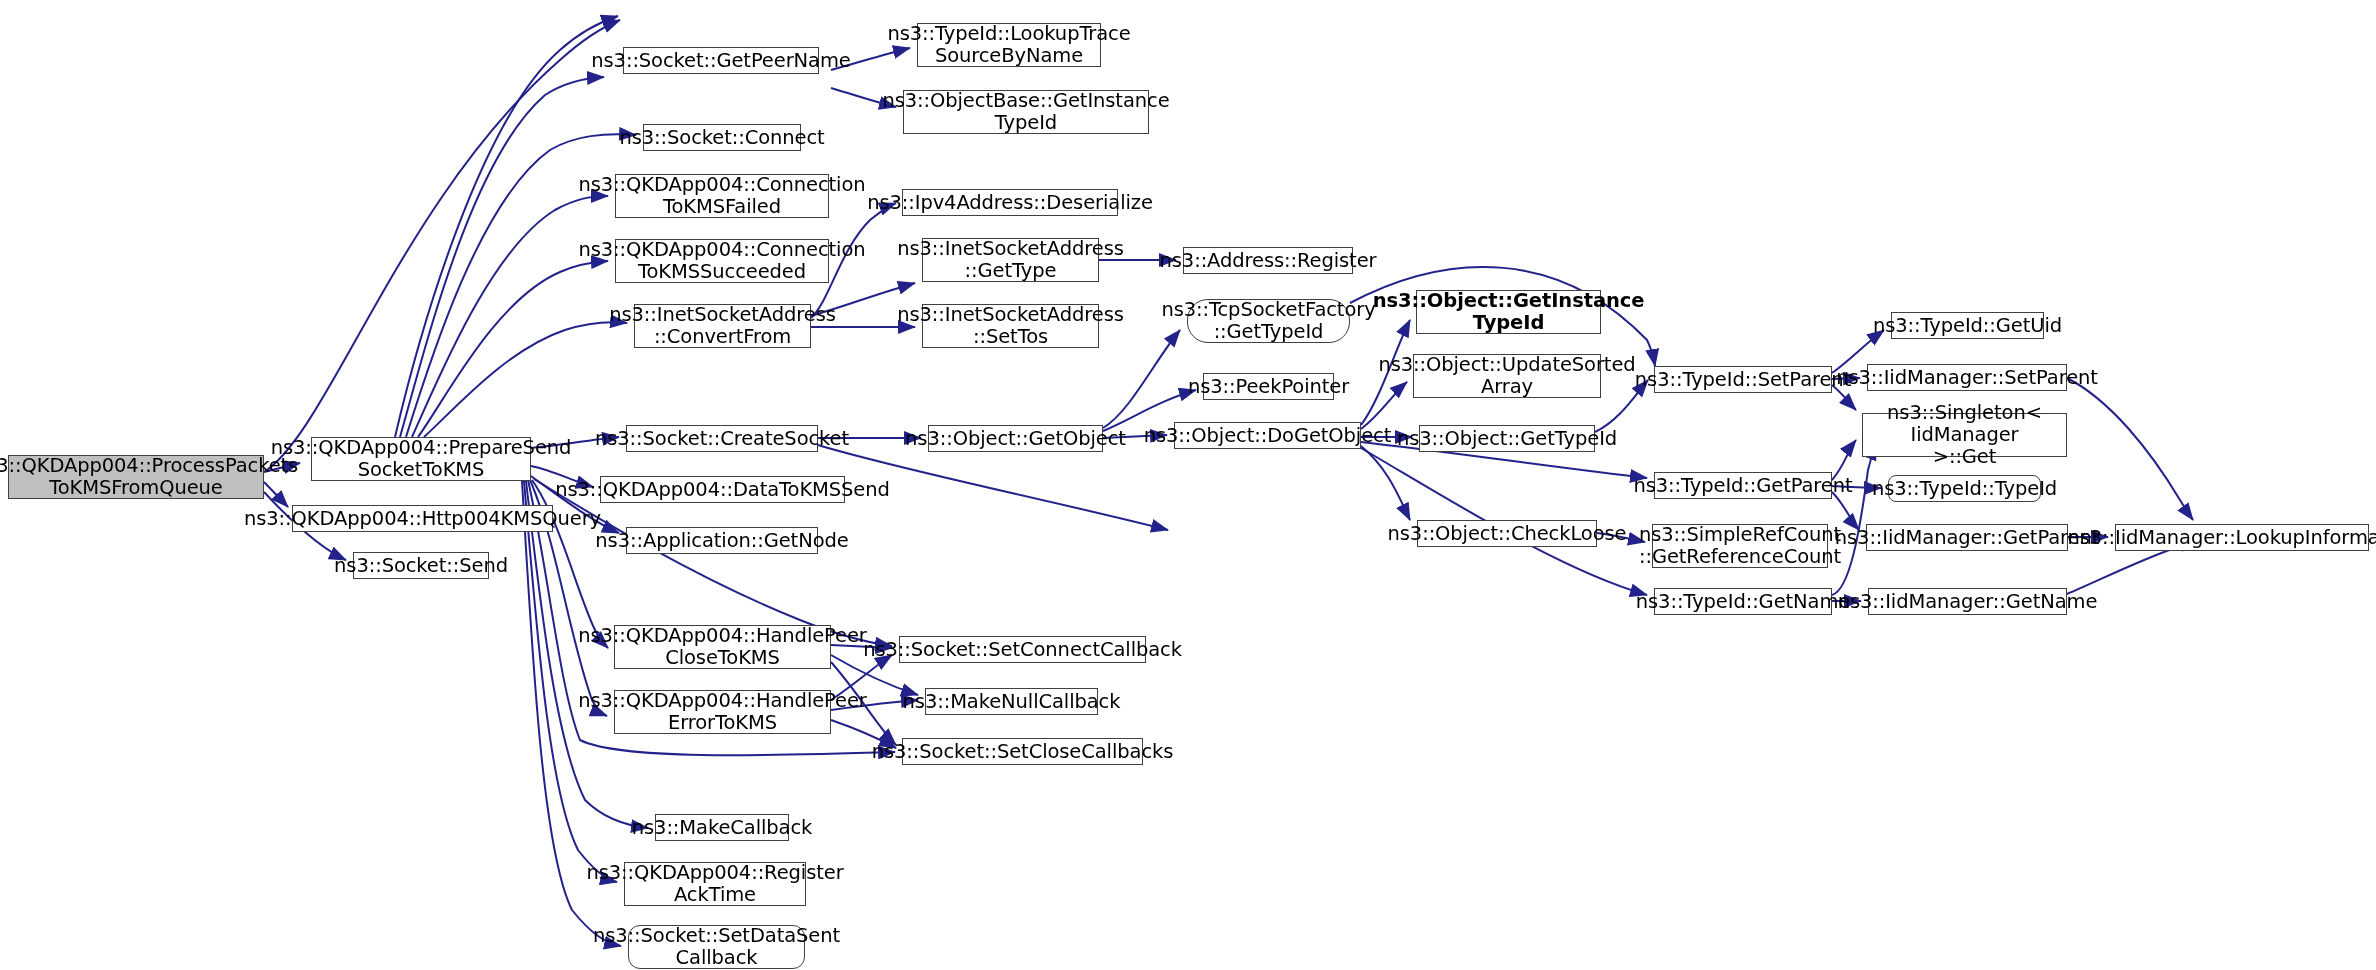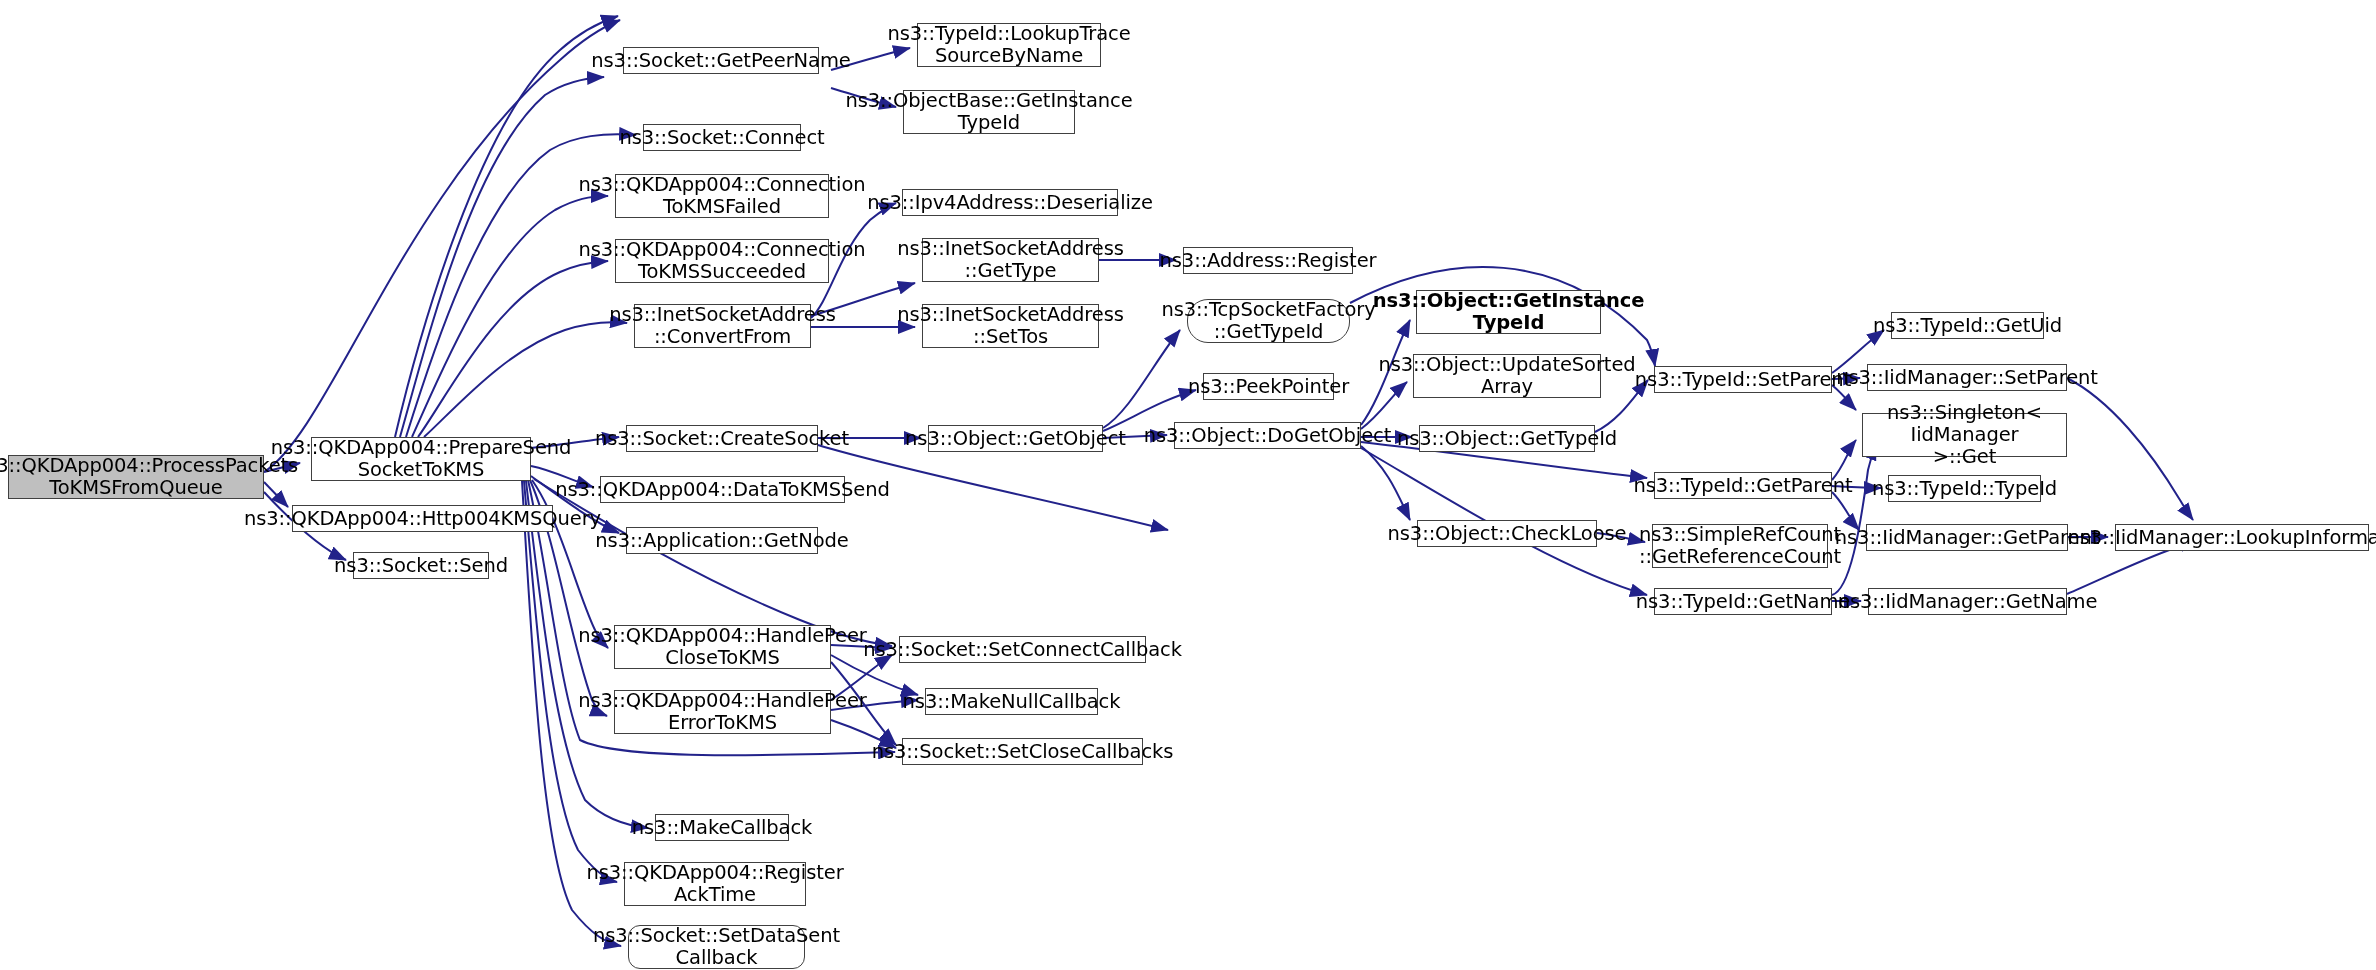--- a/index.html
+++ b/index.html
@@ -147,21 +147,21 @@
 CloseToKMS</span></div>
       <div class="node" style="left: 614px; top: 690px; width: 217px; height: 44px;"><span>ns3::QKDApp004::HandlePeer
 ErrorToKMS</span></div>
       <div class="node" style="left: 655px; top: 814px; width: 134px; height: 27px;"><span>ns3::MakeCallback</span></div>
       <div class="node" style="left: 624px; top: 862px; width: 182px; height: 44px;"><span>ns3::QKDApp004::Register
 AckTime</span></div>
       <div class="node" style="left: 628px; top: 925px; width: 177px; height: 44px; border-radius: 12px;"><span>ns3::Socket::SetDataSent
 Callback</span></div>
       <div class="node" style="left: 917px; top: 23px; width: 184px; height: 44px;"><span>ns3::TypeId::LookupTrace
 SourceByName</span></div>
-      <div class="node" style="left: 903px; top: 90px; width: 172px; height: 44px;"><span>ns3::ObjectBase::GetInstance
+      <div class="node" style="left: 903px; top: 90px; width: 246px; height: 44px;"><span>ns3::ObjectBase::GetInstance
 TypeId</span></div>
       <div class="node" style="left: 902px; top: 189px; width: 216px; height: 27px;"><span>ns3::Ipv4Address::Deserialize</span></div>
       <div class="node" style="left: 922px; top: 238px; width: 177px; height: 44px;"><span>ns3::InetSocketAddress
 ::GetType</span></div>
       <div class="node" style="left: 922px; top: 304px; width: 177px; height: 44px;"><span>ns3::InetSocketAddress
 ::SetTos</span></div>
       <div class="node" style="left: 928px; top: 425px; width: 175px; height: 27px;"><span>ns3::Object::GetObject</span></div>
       <div class="node" style="left: 899px; top: 636px; width: 247px; height: 27px;"><span>ns3::Socket::SetConnectCallback</span></div>
       <div class="node" style="left: 925px; top: 688px; width: 173px; height: 27px;"><span>ns3::MakeNullCallback</span></div>
       <div class="node" style="left: 902px; top: 738px; width: 241px; height: 27px;"><span>ns3::Socket::SetCloseCallbacks</span></div>
@@ -178,19 +178,19 @@
       <div class="node" style="left: 1417px; top: 520px; width: 180px; height: 27px;"><span>ns3::Object::CheckLoose</span></div>
       <div class="node" style="left: 1654px; top: 366px; width: 178px; height: 27px;"><span>ns3::TypeId::SetParent</span></div>
       <div class="node" style="left: 1654px; top: 472px; width: 178px; height: 27px;"><span>ns3::TypeId::GetParent</span></div>
       <div class="node" style="left: 1652px; top: 524px; width: 176px; height: 44px;"><span>ns3::SimpleRefCount
 ::GetReferenceCount</span></div>
       <div class="node" style="left: 1654px; top: 588px; width: 178px; height: 27px;"><span>ns3::TypeId::GetName</span></div>
       <div class="node" style="left: 1891px; top: 312px; width: 153px; height: 27px;"><span>ns3::TypeId::GetUid</span></div>
       <div class="node" style="left: 1867px; top: 364px; width: 200px; height: 27px;"><span>ns3::IidManager::SetParent</span></div>
       <div class="node" style="left: 1862px; top: 413px; width: 205px; height: 44px;"><span>ns3::Singleton&lt; IidManager
 &gt;::Get</span></div>
-      <div class="node" style="left: 1888px; top: 475px; width: 153px; height: 27px;"><span>ns3::TypeId::TypeId</span></div>
+      <div class="node" style="left: 1888px; top: 475px; width: 153px; height: 27px; border-radius: 8px;"><span>ns3::TypeId::TypeId</span></div>
       <div class="node" style="left: 1866px; top: 524px; width: 202px; height: 27px;"><span>ns3::IidManager::GetParent</span></div>
       <div class="node" style="left: 1868px; top: 588px; width: 199px; height: 27px; justify-content: center;"><span>ns3::IidManager::GetName</span></div>
       <div class="node" style="left: 2115px; top: 524px; width: 254px; height: 27px;"><span>ns3::IidManager::LookupInformation</span></div>
     </div>
 
 </div>
 
 </body></html>

